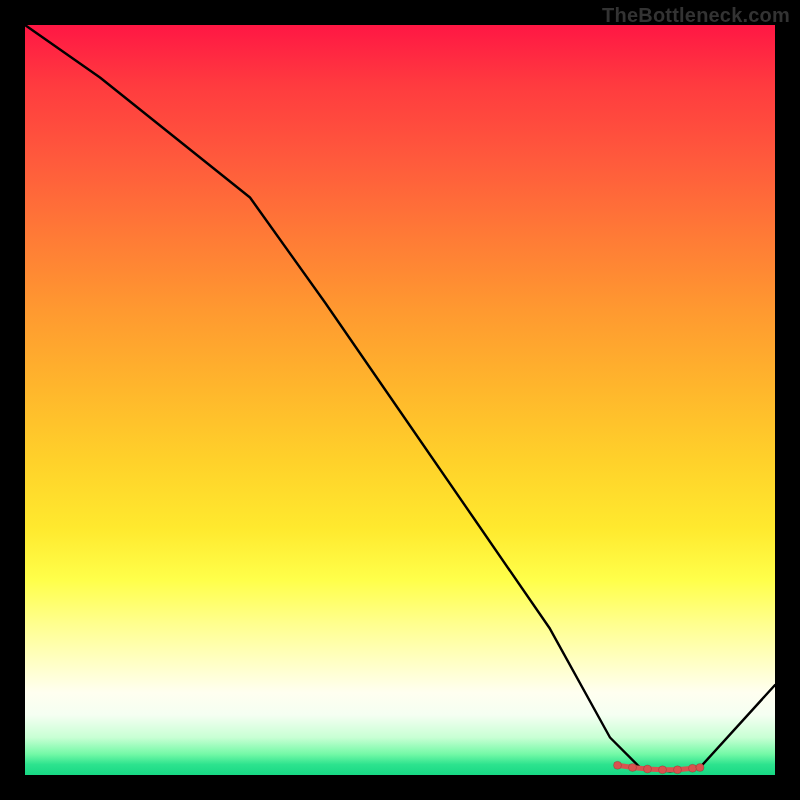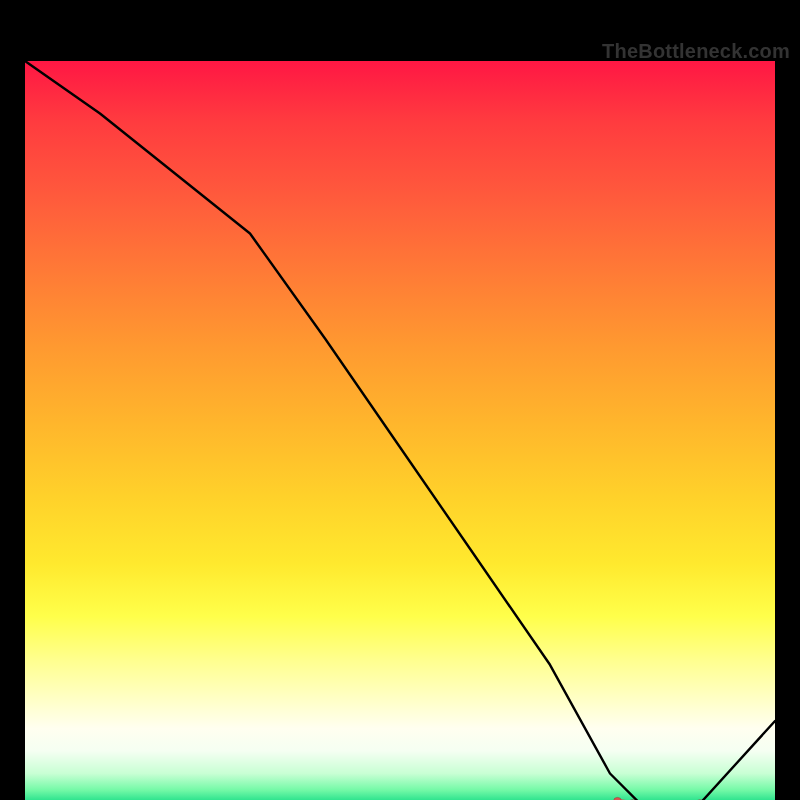--- a/index.html
+++ b/index.html
@@ -9,21 +9,20 @@
     height: 800px;
     background: #000;
     overflow: hidden;
     font-family: Arial, Helvetica, sans-serif;
   }
   .container {
     position: relative;
     width: 800px;
     height: 664px;
     background: #000;
-    margin-top: 36px;
   }
   .watermark {
     position: absolute;
     top: 4px;
     right: 10px;
     color: #333;
     font-size: 20px;
     font-weight: bold;
     letter-spacing: 0.2px;
     z-index: 30;

